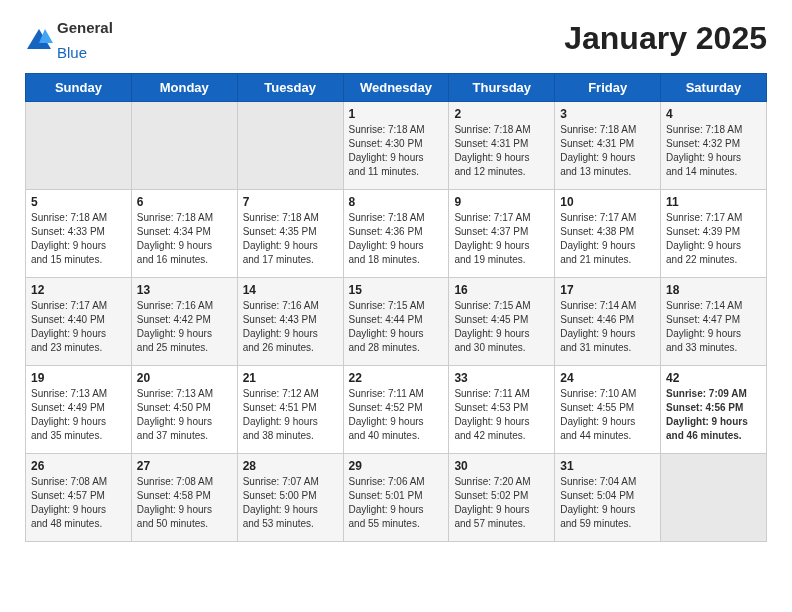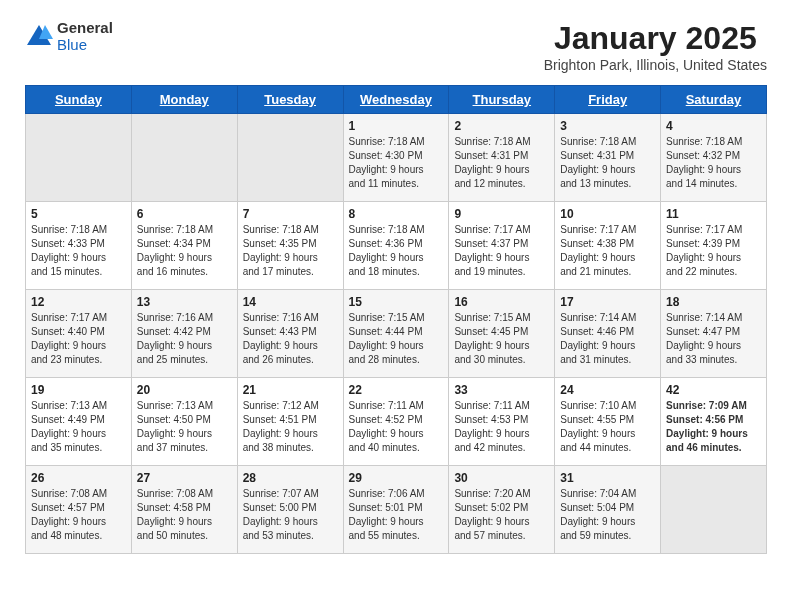--- a/index.html
+++ b/index.html
@@ -18,20 +18,21 @@
     }
     .logo {
       display: flex;
       align-items: center;
       gap: 4px;
     }
     .logo-text {
       display: flex;
       flex-direction: column;
       line-height: 1.1;
+      gap: 8px;
     }
     .logo-general {
       font-size: 15px;
       font-weight: bold;
       color: #333;
     }
     .logo-blue {
       font-size: 15px;
       font-weight: normal;
       color: #1565c0;
@@ -40,40 +41,38 @@
       width: 28px;
       height: 28px;
     }
     .title-block {
       text-align: right;
     }
     .cal-title {
       font-size: 32px;
       font-weight: bold;
       color: #222;
-      text-align: center;
     }
     .cal-subtitle {
       font-size: 14px;
       color: #444;
     }
     table {
       width: 100%;
       border-collapse: collapse;
       table-layout: fixed;
     }
     thead th {
       background: #1565c0;
       color: #fff;
       font-size: 13px;
       font-weight: bold;
       padding: 6px 4px;
       text-align: center;
       border: 1px solid #1255a8;
-      text-decoration: underline;
     }
     tbody td {
       vertical-align: top;
       border: 1px solid #ccc;
       padding: 5px 5px 5px 5px;
       font-size: 10.5px;
       color: #222;
       min-height: 80px;
       height: 88px;
     }
@@ -107,21 +106,20 @@
       <polygon points="14,2 26,22 2,22" fill="#1565c0"></polygon>
       <polygon points="20,2 28,16 14,16" fill="#42a5f5"></polygon>
     </svg>
     <div class="logo-text">
       <span class="logo-general">General</span>
       <span class="logo-blue">Blue</span>
     </div>
   </div>
   <div class="title-block">
     <div class="cal-title">January 2025</div>
-    <div class="cal-subtitle">Brighton Park, Illinois, United States</div>
   </div>
 </div>
 
 <table>
   <thead>
     <tr>
     <th>Sunday</th>
         <th>Monday</th>
         <th>Tuesday</th>
         <th>Wednesday</th>

